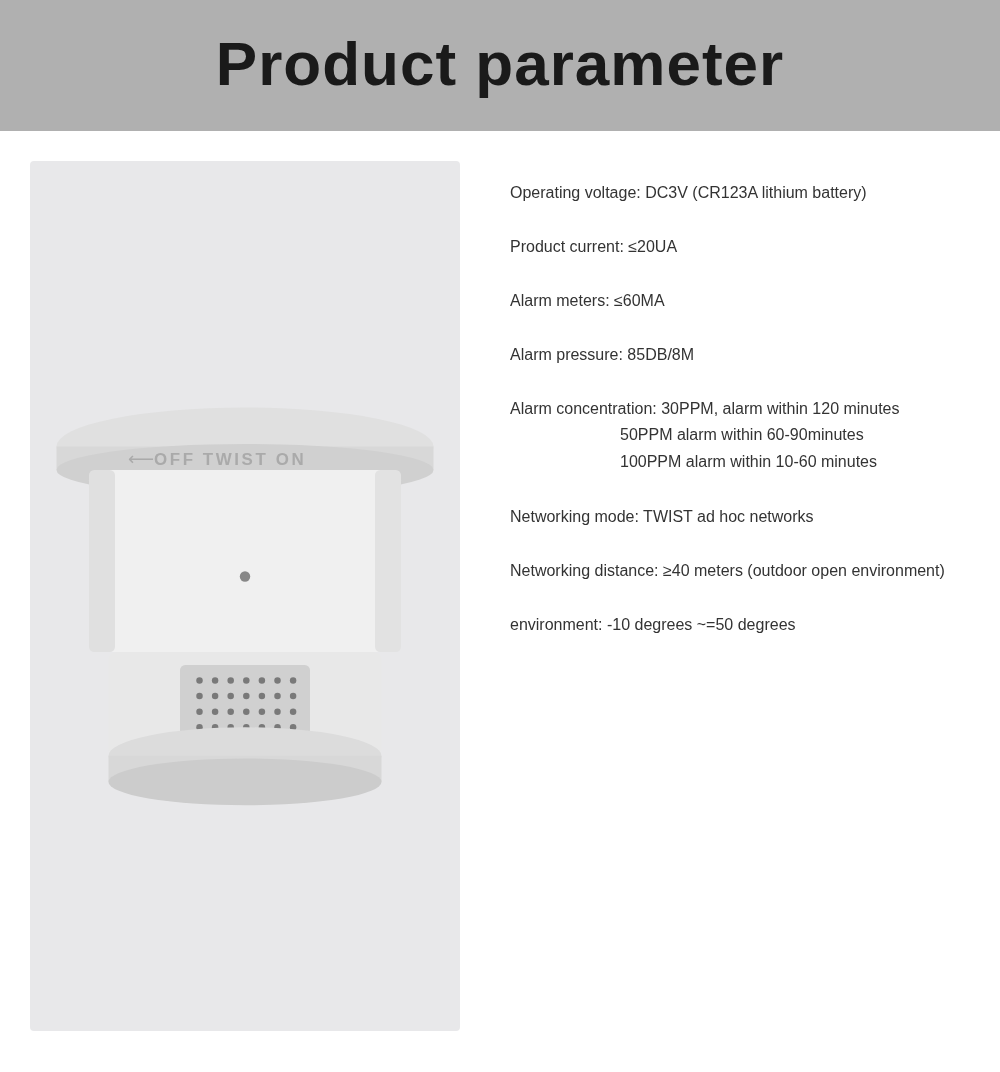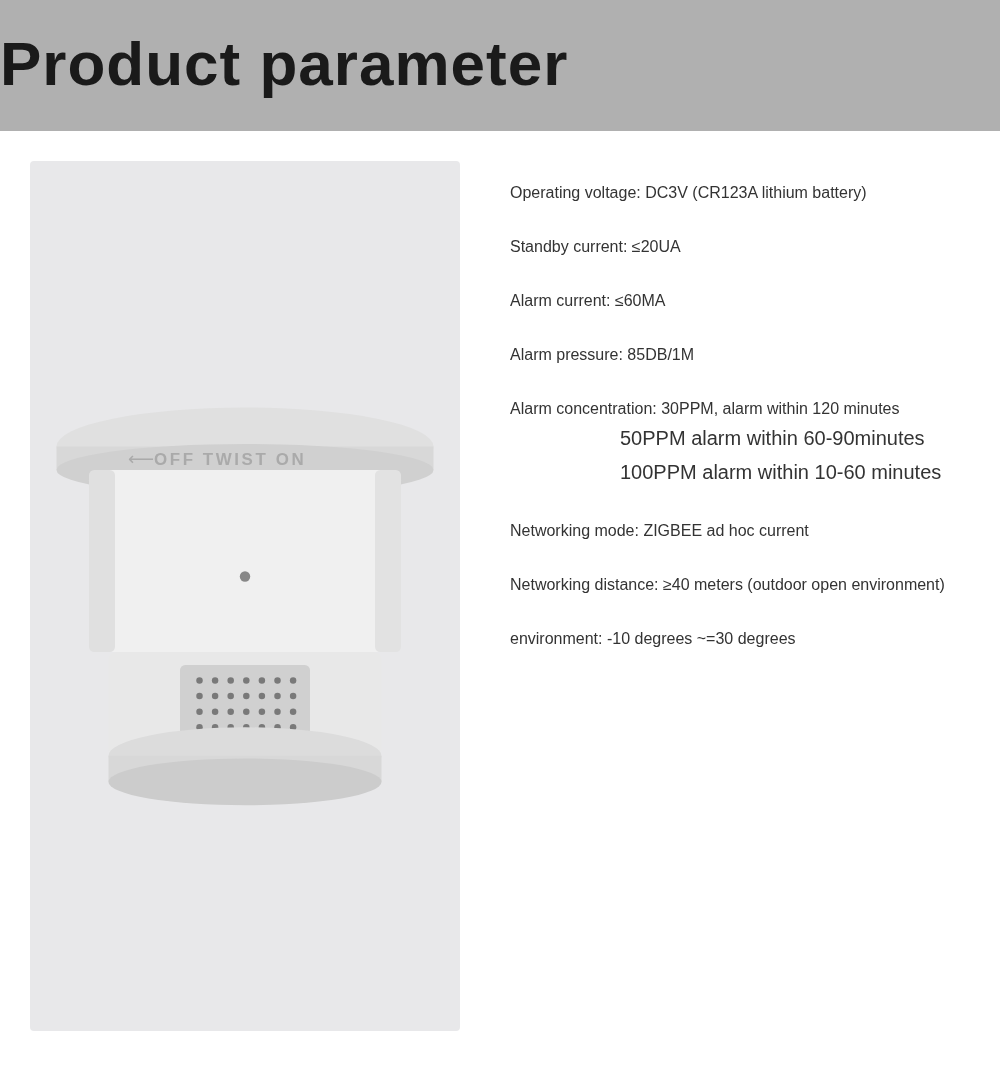--- a/index.html
+++ b/index.html
@@ -12,20 +12,21 @@
       width: 1000px;
       min-height: 1072px;
       font-family: Arial, sans-serif;
       background: #ffffff;
     }
 
     .header {
       background: #b0b0b0;
       width: 100%;
       padding: 28px 0 32px 0;
+      text-align: center;
     }
 
     .header h1 {
       font-size: 62px;
       font-weight: 800;
       color: #1a1a1a;
       letter-spacing: 1px;
     }
 
     .content {
@@ -68,21 +69,21 @@
       line-height: 1.5;
     }
 
     .spec-item .spec-text {
       font-size: 16px;
       color: #333333;
     }
 
     .spec-sub {
       margin-left: 110px;
-      font-size: 20px;
+      font-size: 16px;
       color: #333333;
       line-height: 1.7;
     }
   </style>
 </head>
 <body>
 
 <div>
   <div class="header">
     <h1>Product parameter</h1>
@@ -153,46 +154,46 @@
       </svg>
     </div>
 
     <div class="specs-container">
 
       <div class="spec-item">
         <span class="spec-text">Operating voltage: DC3V (CR123A lithium battery)</span>
       </div>
 
       <div class="spec-item">
-        <span class="spec-text">Standby current:  ≤20UA</span>
+        <span class="spec-text">Product current:  ≤20UA</span>
       </div>
 
       <div class="spec-item">
-        <span class="spec-text">Alarm current:  ≤60MA</span>
+        <span class="spec-text">Alarm meters:  ≤60MA</span>
       </div>
 
       <div class="spec-item">
-        <span class="spec-text">Alarm pressure: 85DB/1M</span>
+        <span class="spec-text">Alarm pressure: 85DB/8M</span>
       </div>
 
       <div class="spec-item">
         <span class="spec-text">Alarm concentration: 30PPM, alarm within 120 minutes</span>
         <div class="spec-sub">
           <div>50PPM alarm within 60-90minutes</div>
           <div>100PPM alarm within 10-60 minutes</div>
         </div>
       </div>
 
       <div class="spec-item">
-        <span class="spec-text">Networking mode: ZIGBEE ad hoc current</span>
+        <span class="spec-text">Networking mode: TWIST ad hoc networks</span>
       </div>
 
       <div class="spec-item">
         <span class="spec-text">Networking distance: ≥40 meters (outdoor open environment)</span>
       </div>
 
       <div class="spec-item">
-        <span class="spec-text">environment: -10 degrees ~=30 degrees</span>
+        <span class="spec-text">environment: -10 degrees ~=50 degrees</span>
       </div>
 
     </div>
   </div>
 </div>
 
 </body></html>

